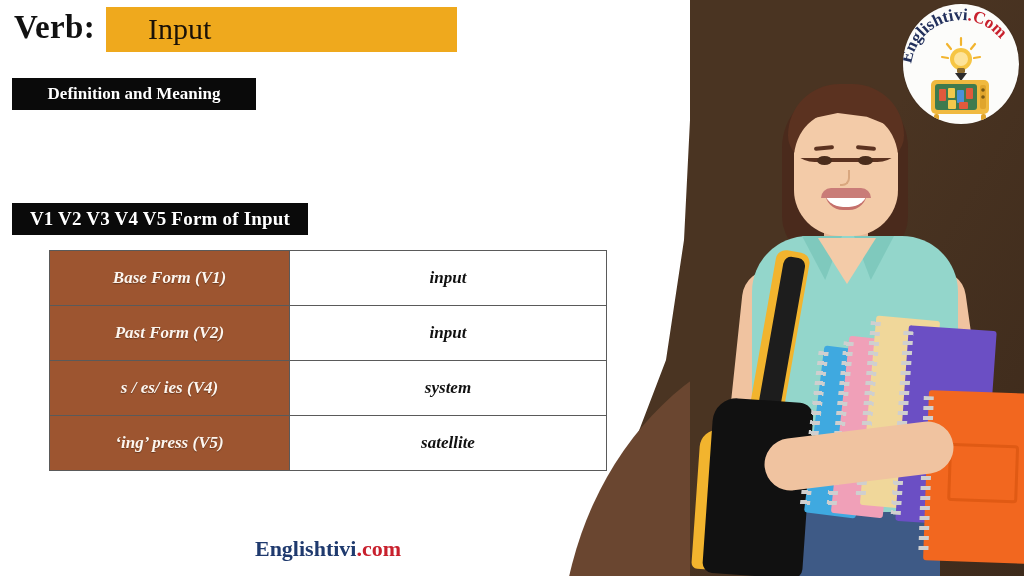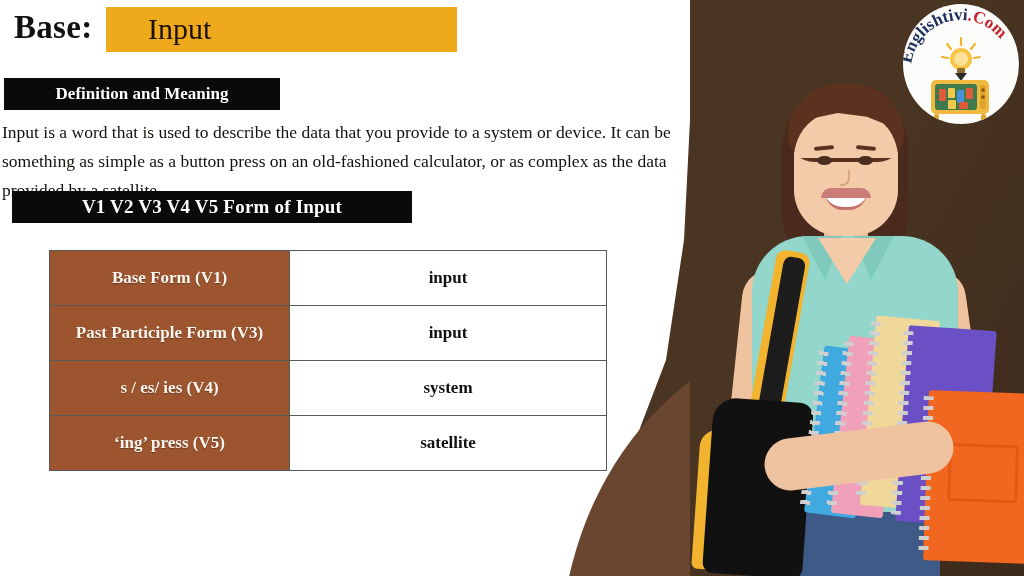--- a/index.html
+++ b/index.html
@@ -138,40 +138,41 @@
   }
 
   .black-chip {
     position:absolute;
     background:#0a0a0a;
     color:#ffffff;
     font-weight:bold;
     display:flex; align-items:center; justify-content:center;
     text-shadow:0 1px 0 rgba(0,0,0,.8);
   }
-  .chip-def { left:4px; top:78px; width:276px; height:32px; font-size:17px; }
-  .chip-v   { left:12px; top:191px; width:400px; height:32px; font-size:19px; letter-spacing:.2px; }
+  .chip-def { left:12px; top:78px; width:244px; height:32px; font-size:17px; }
+  .chip-v   { left:12px; top:203px; width:296px; height:32px; font-size:19px; letter-spacing:.2px; }
 
   .definition {
     position:absolute; left:2px; top:118px; width:690px;
     font-size:17.5px; line-height:29px; color:#15110c;
   }
 
   
   .vtable {
     position:absolute; left:49px; top:250px;
     width:558px;
     border-collapse:collapse;
     table-layout:fixed;
   }
   .vtable td {
     height:55px;
     border:1px solid #5a5a5a;
     text-align:center;
     vertical-align:middle;
+    font-style:italic;
   }
   .vtable td.lbl {
     width:240px;
     background:#9d5530;
     color:#fdf6ef;
     font-weight:bold;
     font-size:17px;
     text-shadow:0 1px 1px rgba(0,0,0,.35);
   }
   .vtable td.val {
@@ -282,43 +283,45 @@
         <rect x="63" y="84" width="7" height="11" rx="1" fill="#e05a3c"></rect>
         <rect x="45" y="96" width="8" height="9" rx="1" fill="#f2c94c"></rect>
         <rect x="56" y="98" width="9" height="7" rx="1" fill="#e05a3c"></rect>
         <rect x="31" y="110" width="5" height="7" rx="2" fill="#e0a52c"></rect>
         <rect x="78" y="110" width="5" height="7" rx="2" fill="#e0a52c"></rect>
       </g>
     </svg>
   </div>
 
   <div class="verb-bar"></div>
-  <div class="verb-label">Base:</div>
+  <div class="verb-label">Verb:</div>
   <div class="verb-word">Input</div>
 
   <div class="black-chip chip-def">Definition and Meaning</div>
-  <div class="definition">Input is a word that is used to describe the data that you provide to a system or device. It can be something as simple as a button press on an old-fashioned calculator, or as complex as the data provided by a satellite.</div>
 
   <div class="black-chip chip-v">V1 V2 V3 V4 V5 Form of Input</div>
 
   <table class="vtable">
     <tbody id="table-body">
         <tr>
           <td class="lbl">Base Form (V1)</td>
           <td class="val">input</td>
         </tr>
         <tr>
-          <td class="lbl">Past Participle Form (V3)</td>
+          <td class="lbl">Past Form (V2)</td>
           <td class="val">input</td>
         </tr>
         <tr>
           <td class="lbl">s / es/ ies (V4)</td>
           <td class="val">system</td>
         </tr>
         <tr>
           <td class="lbl">‘ing’ press (V5)</td>
           <td class="val">satellite</td>
         </tr>
       </tbody>
   </table>
 
+  <div class="footer">
+    <span class="nv">Englishtivi</span><span class="rd">.com</span>
+  </div>
 
 </div>
 
 </body></html>

